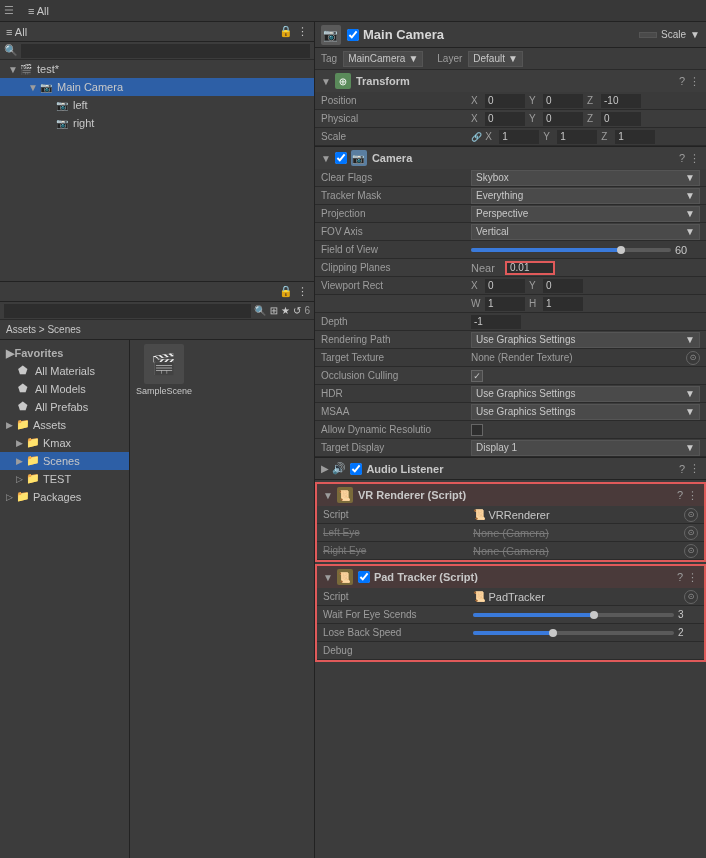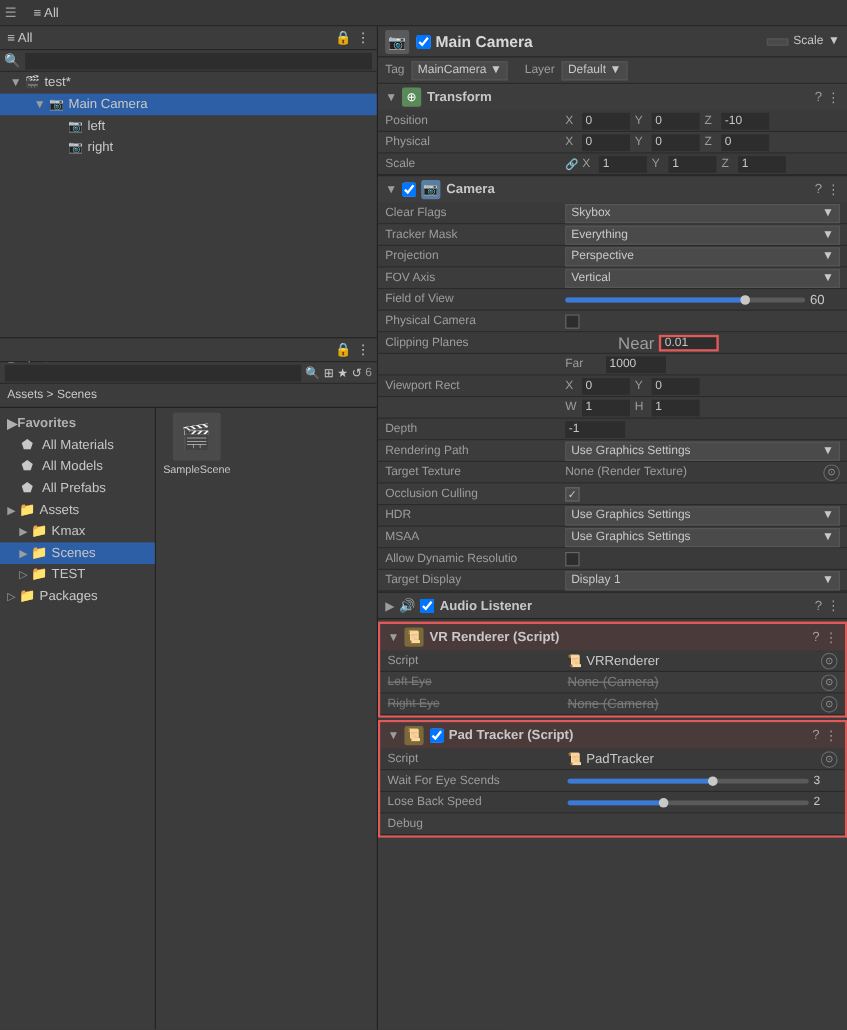--- a/index.html
+++ b/index.html
@@ -664,46 +664,31 @@
         <div class="slider-group">
           <div class="slider-track">
             <div class="slider-fill" style="width:75%;"></div>
             <div class="slider-thumb" style="left:75%;"></div>
           </div>
           <span style="width:25px;font-size:11px;">60</span>
         </div>
       </div>
     </div>
 
-    <div class="prop-row">
-      <span class="prop-label">Physical Camera</span>
-      <div class="prop-value">
-        <div class="checkbox-custom"></div>
-      </div>
-    </div>
 
     <div class="prop-row">
       <span class="prop-label">Clipping Planes</span>
       <div class="prop-value">
         <div class="clipping-group">
-          <span style="font-size:14px;color:#9d9d9d;width:30px;margin-left:44px;">Near</span>
+          <span style="font-size:11px;color:#9d9d9d;width:30px;">Near</span>
           <input class="near-input" value="0.01" style="">
         </div>
       </div>
     </div>
 
-    <div class="prop-row">
-      <span class="prop-label"></span>
-      <div class="prop-value">
-        <div class="clipping-group">
-          <span style="font-size:10px;color:#9d9d9d;width:30px;">Far</span>
-          <input class="xyz-input" value="1000" style="width: 50px;">
-        </div>
-      </div>
-    </div>
 
     <div class="prop-row">
       <span class="prop-label">Viewport Rect</span>
       <div class="prop-value">
         <div class="xyz-group">
           <span class="xyz-label">X</span>
           <input class="xyz-input" value="0" style="">
           <span class="xyz-label">Y</span>
           <input class="xyz-input" value="0" style="">
         </div>

